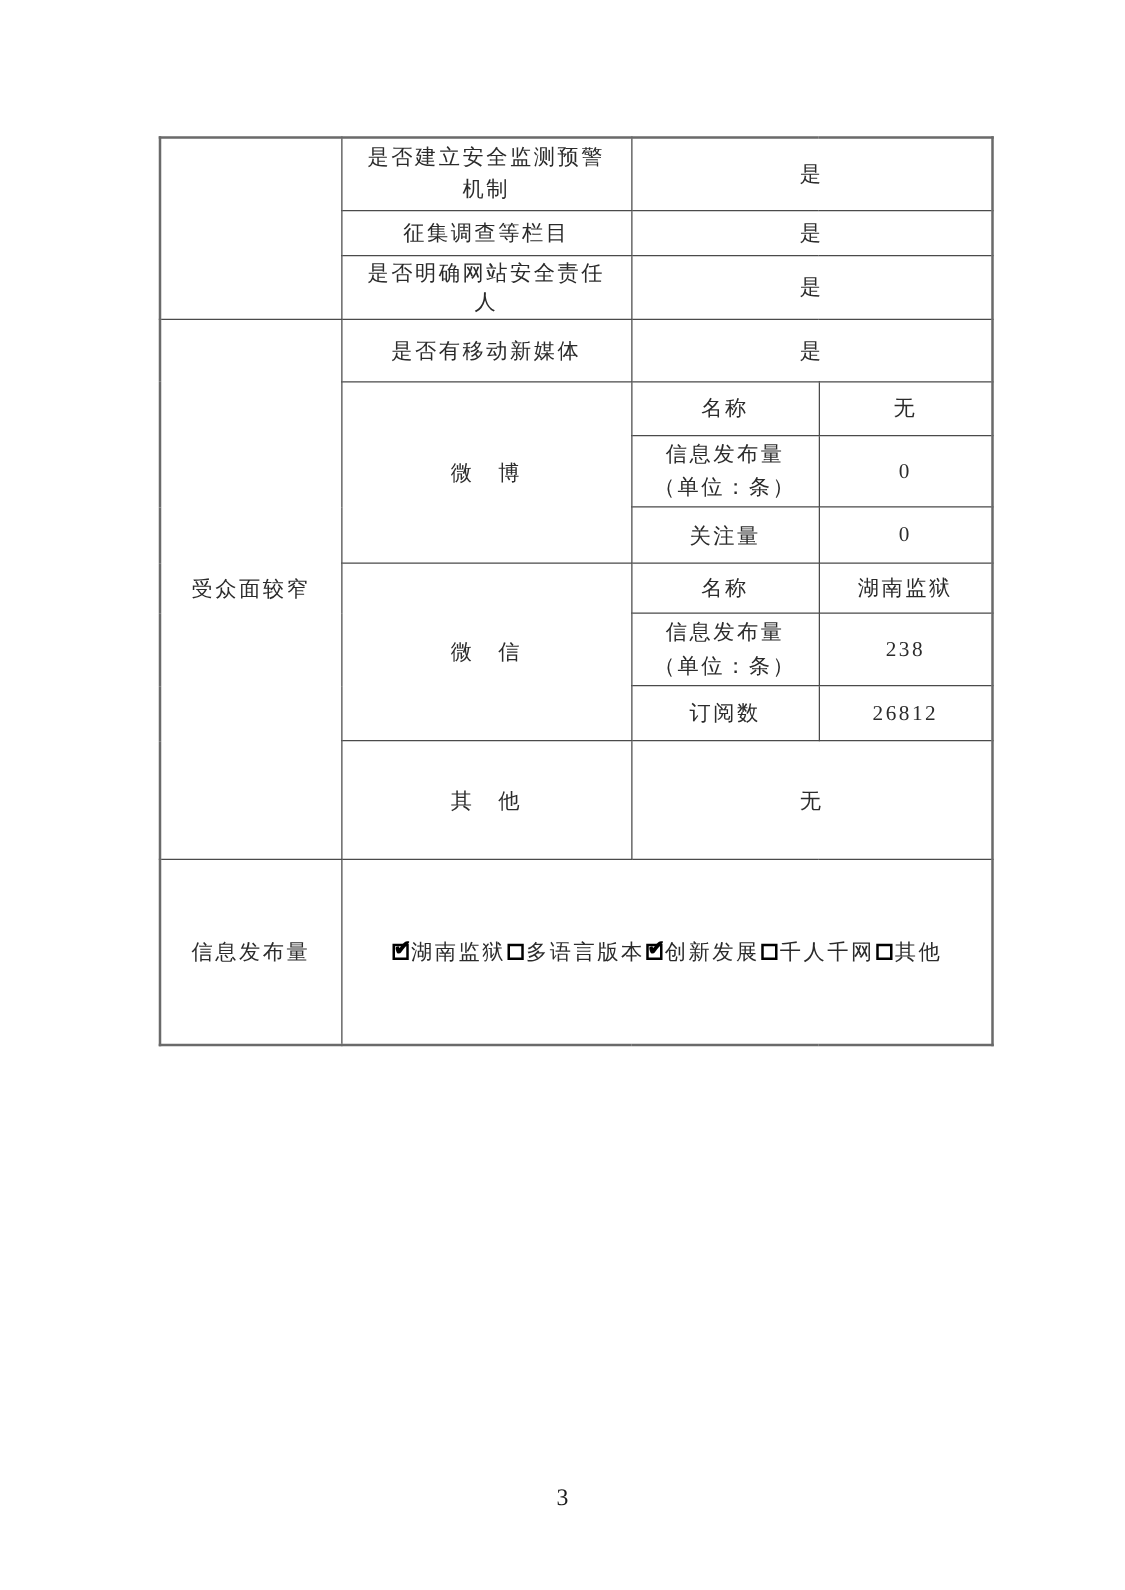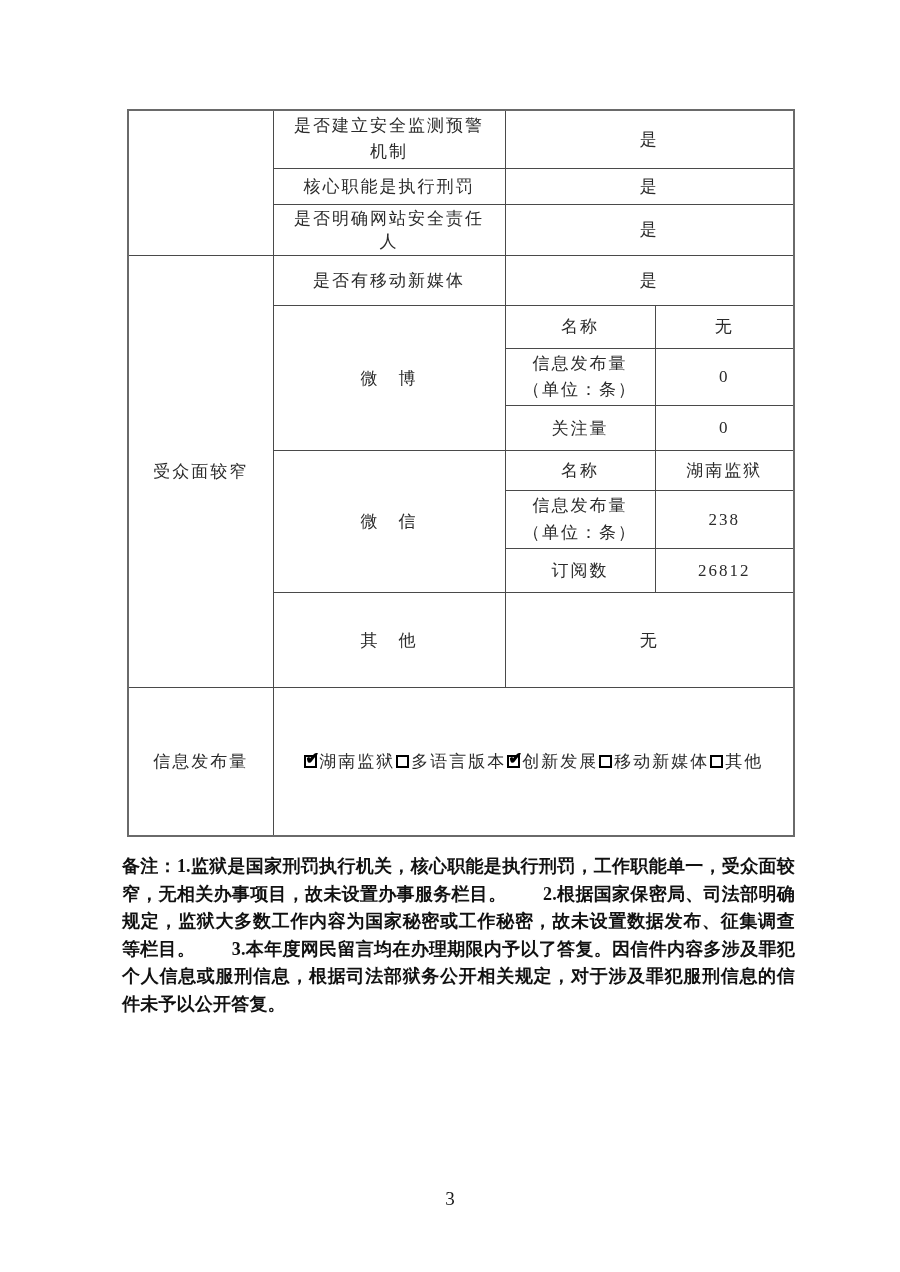--- a/index.html
+++ b/index.html
@@ -97,21 +97,21 @@
 
         <tr style="height:55px">
           <td rowspan="3"></td>
           <td>
             <span class="line">是否建立安全监测预警</span>
             <span class="line">机制</span>
           </td>
           <td colspan="2" class="value-cell">是</td>
         </tr>
         <tr style="height:36px">
-          <td>核心职能是执行刑罚</td>
+          <td>征集调查等栏目</td>
           <td colspan="2" class="value-cell">是</td>
         </tr>
         <tr style="height:37px">
           <td>是否明确网站安全责任人</td>
           <td colspan="2" class="value-cell">是</td>
         </tr>
 
         <tr style="height:50px">
           <td rowspan="8">受众面较窄</td>
           <td>是否有移动新媒体</td>
@@ -172,30 +172,29 @@
                 <span>多语言版本</span>
               </span>
               <span class="cb">
                 <span class="cb-box" data-checked="true">
                     <span class="mk">✔</span>
                   </span>
                 <span>创新发展</span>
               </span>
               <span class="cb">
                 <span class="cb-box" data-checked="false"></span>
-                <span>移动新媒体</span>
+                <span>千人千网</span>
               </span>
               <span class="cb">
                 <span class="cb-box" data-checked="false"></span>
                 <span>其他</span>
               </span>
             </span>
           </td>
         </tr>
       </tbody>
     </table>
   </div>
 
-  <div class="notes">备注：1.监狱是国家刑罚执行机关，核心职能是执行刑罚，工作职能单一，受众面较窄，无相关办事项目，故未设置办事服务栏目。　　2.根据国家保密局、司法部明确规定，监狱大多数工作内容为国家秘密或工作秘密，故未设置数据发布、征集调查等栏目。　　3.本年度网民留言均在办理期限内予以了答复。因信件内容多涉及罪犯个人信息或服刑信息，根据司法部狱务公开相关规定，对于涉及罪犯服刑信息的信件未予以公开答复。</div>
 
   <div class="page-num">3</div>
 
 </div>
 
 </body></html>

